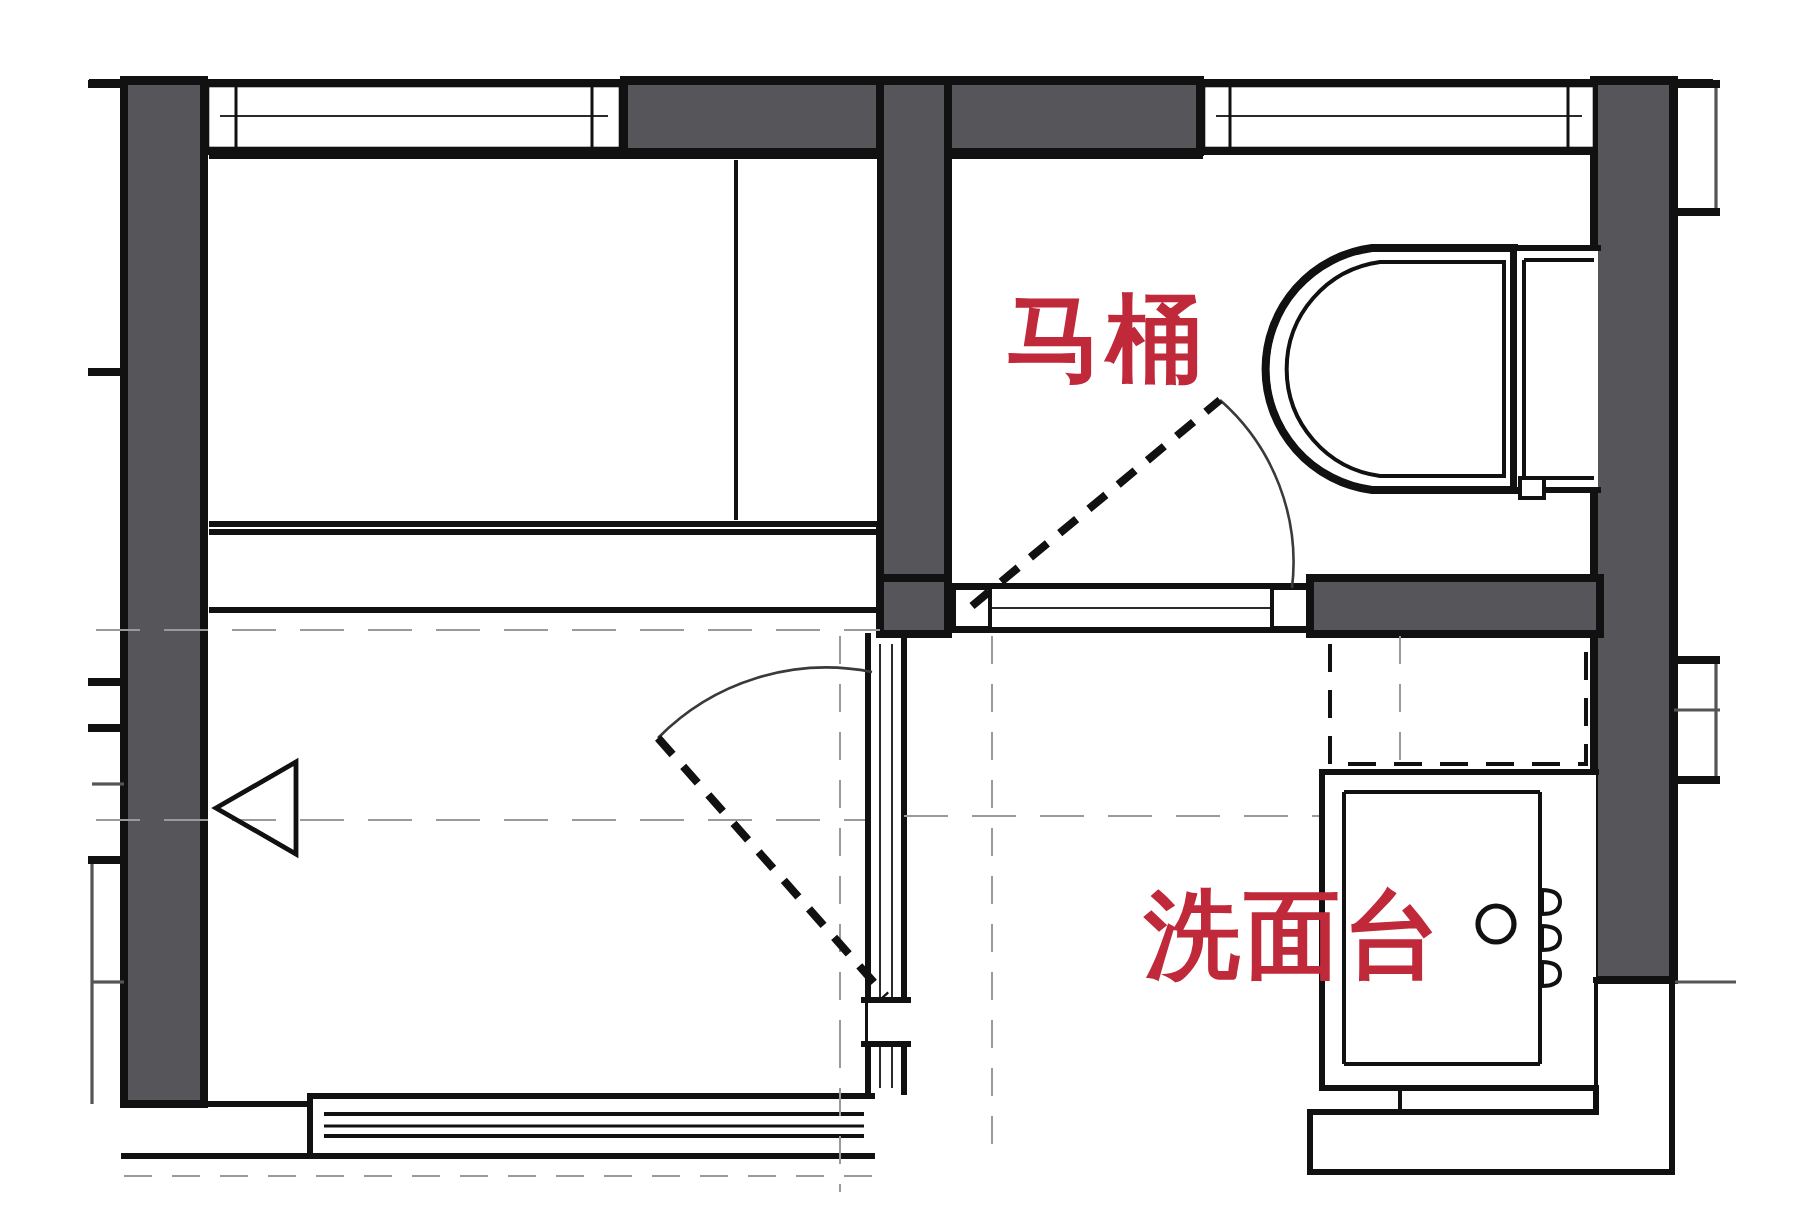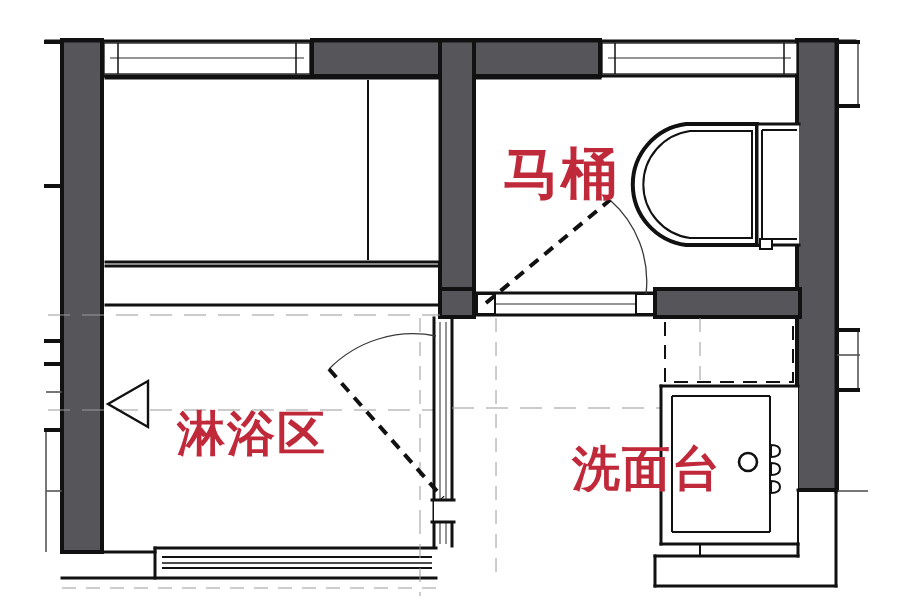--- a/index.html
+++ b/index.html
@@ -12,21 +12,21 @@
   .room-label{
     position:absolute;
     font-family:"DejaVu Sans","Liberation Sans",sans-serif;
     font-weight:700;
     color:#c0293a;
     white-space:nowrap;
     letter-spacing:2px;
     line-height:1;
     user-select:none;
   }
-  #label-toilet{left:503px;top:146px;font-size:56px;}
+  #label-toilet{left:503px;top:146px;font-size:48px;}
   #label-shower{left:177px;top:409px;font-size:48px;}
   #label-vanity{left:572px;top:444px;font-size:48px;}
 </style>
 </head>
 <body>
 
 <div id="plan-root">
 
   <svg id="plan-svg" viewBox="0 0 900 608" xmlns="http://www.w3.org/2000/svg">
 
@@ -222,17 +222,16 @@
 
     <g>
       <line class="gridfine" x1="420" y1="520" x2="420" y2="596"></line>
       <line class="gridfine" x1="62" y1="588" x2="436" y2="588"></line>
     </g>
 
   </svg>
 
   <div class="room-label" id="label-toilet">马桶</div>
 
-  <div class="room-label" id="label-shower">淋浴区</div>
 
   <div class="room-label" id="label-vanity">洗面台</div>
 
 </div>
 
 </body></html>

